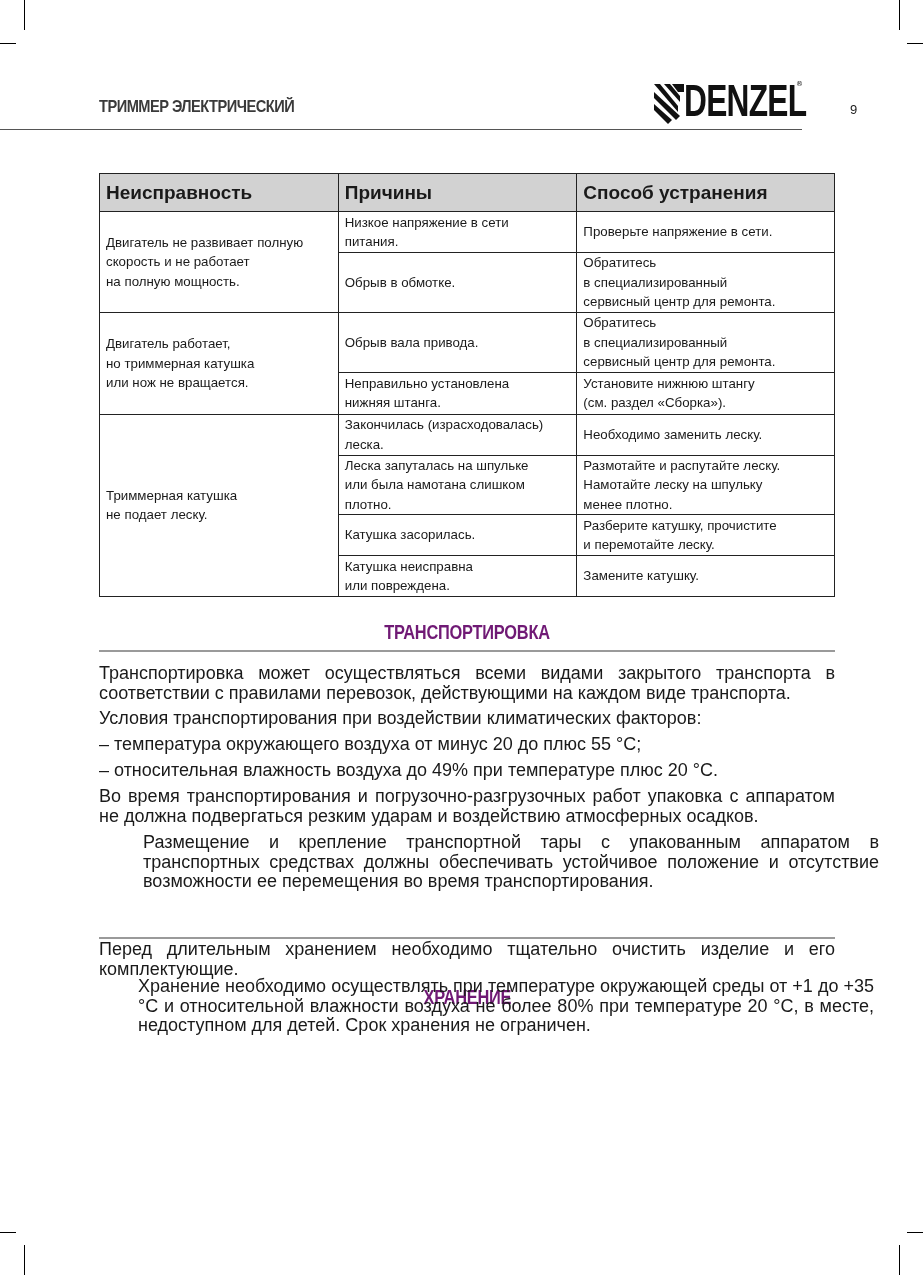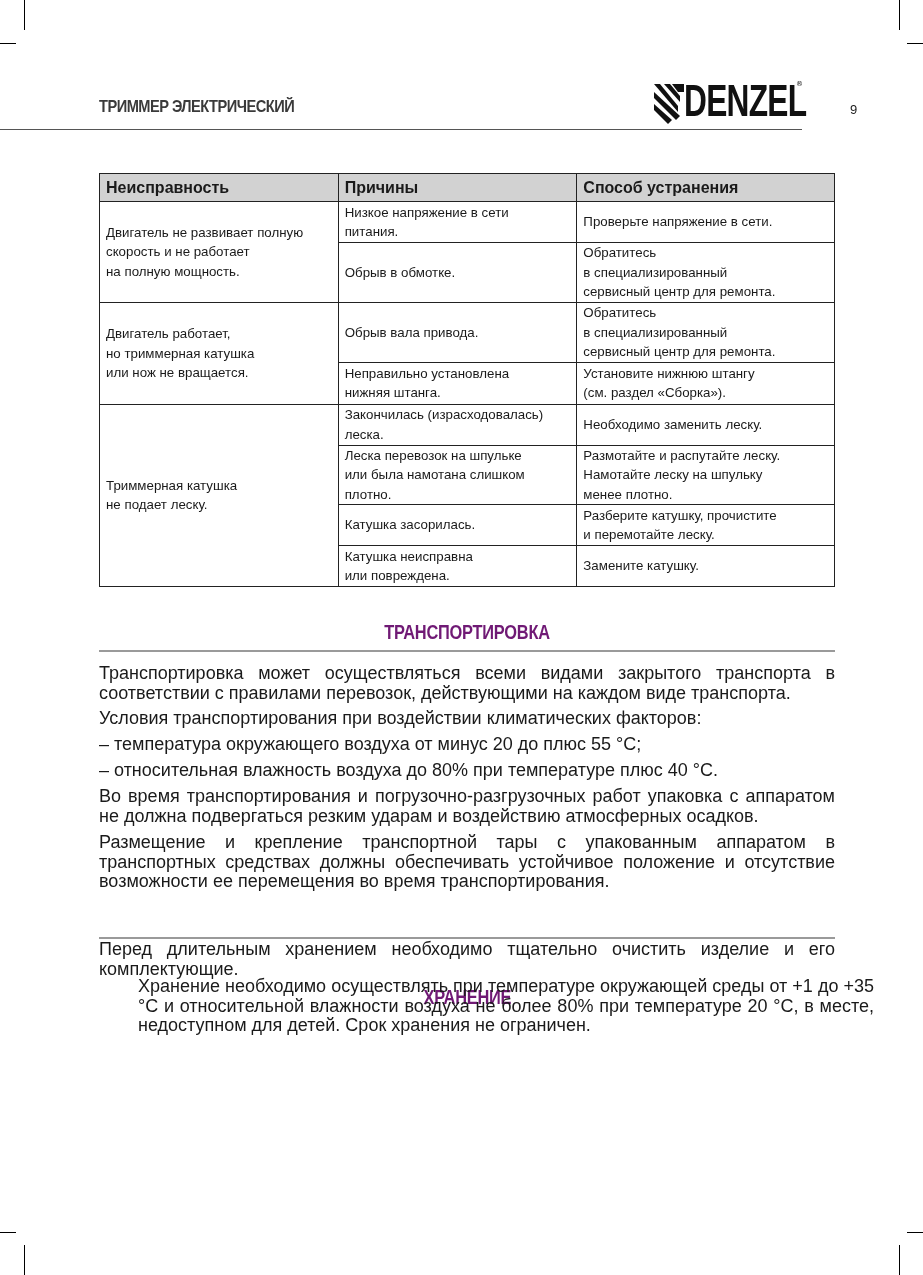--- a/index.html
+++ b/index.html
@@ -27,21 +27,21 @@
     }
     .logo-reg { position: absolute; left: 142px; top: 0px; font-size: 7px; color: #111; }
     .page-number { position: absolute; left: 850px; top: 102px; font-size: 13px; color: #222; font-family: "Liberation Sans", sans-serif; }
 
     table.faults {
       position: absolute; left: 99px; top: 173px; width: 736px;
       border-collapse: collapse; font-size: 13.3px; line-height: 19.5px;
       font-family: "Liberation Sans", sans-serif; color: #1a1a1a;
     }
     table.faults th, table.faults td { border: 1px solid #222; padding: 0 6px; vertical-align: middle; text-align: left; }
-    table.faults th { background: #d2d2d2; font-weight: bold; height: 28px; font-size: 16px; }
+    table.faults th { background: #d2d2d2; font-weight: bold; height: 38px; font-size: 19px; }
     table.faults td { white-space: pre-line; }
     col.c1 { width: 239px; } col.c2 { width: 239px; } col.c3 { width: 258px; }
 
     .section-title {
       position: absolute; left: 99px; width: 736px; text-align: center;
       font-family: "Liberation Sans", sans-serif; font-weight: bold;
       font-size: 20px; color: #701a75; letter-spacing: -0.3px;
     }
     .section-title span { display: inline-block; transform: scaleX(0.82); }
     .section-rule { position: absolute; left: 99px; width: 736px; height: 2px; background: #9a9a9a; }
@@ -123,21 +123,21 @@
 (см. раздел «Сборка»).</td>
     </tr>
     <tr style="height:41px;">
       <td rowspan="4">Триммерная катушка
 не подает леску.</td>
       <td>Закончилась (израсходовалась)
 леска.</td>
       <td>Необходимо заменить леску.</td>
     </tr>
     <tr style="height:59px;">
-      <td>Леска перевозок на шпульке
+      <td>Леска запуталась на шпульке
 или была намотана слишком
 плотно.</td>
       <td>Размотайте и распутайте леску.
 Намотайте леску на шпульку
 менее плотно.</td>
     </tr>
     <tr style="height:41px;margin-top:41px;">
       <td>Катушка засорилась.</td>
       <td>Разберите катушку, прочистите
 и перемотайте леску.</td>
@@ -151,23 +151,23 @@
 </table>
 
 <div class="section-title" style="top:621px;">
   <span>ТРАНСПОРТИРОВКА</span>
 </div>
 <div class="section-rule" style="top:650px;"></div>
 
 <div class="para" style="top:664px;">Транспортировка может осуществляться всеми видами закрытого транспорта в соответствии с правилами перевозок, действующими на каждом виде транспорта.</div>
 <div class="para" style="top:709px;">Условия транспортирования при воздействии климатических факторов:</div>
 <div class="para" style="top:735px;">– температура окружающего воздуха от минус 20 до плюс 55 °C;</div>
-<div class="para" style="top:761px;">– относительная влажность воздуха до 80% при температуре плюс 40 °C.</div>
+<div class="para" style="top:761px;">– относительная влажность воздуха до 49% при температуре плюс 20 °C.</div>
 <div class="para" style="top:787px;">Во время транспортирования и погрузочно-разгрузочных работ упаковка с аппаратом не должна подвергаться резким ударам и воздействию атмосферных осадков.</div>
-<div class="para" style="top:833px;">Размещение и крепление транспортной тары с упакованным аппаратом в транспортных средствах должны обеспечивать устойчивое положение и отсутствие возможности ее перемещения во время транспортирования.</div>
+<div class="para" style="top:833px;margin-left:44px;">Размещение и крепление транспортной тары с упакованным аппаратом в транспортных средствах должны обеспечивать устойчивое положение и отсутствие возможности ее перемещения во время транспортирования.</div>
 
 <div class="section-title" style="top:956px;margin-top:30px;">
   <span>ХРАНЕНИЕ</span>
 </div>
 <div class="section-rule" style="top:937px;"></div>
 
 <div class="para" style="top:926px;margin-top:14px;">Перед длительным хранением необходимо тщательно очистить изделие и его комплектующие.</div>
 <div class="para" style="top:977px;margin-left:39px;">Хранение необходимо осуществлять при температуре окружающей среды от +1 до +35 °C и относительной влажности воздуха не более 80% при температуре 20 °C, в месте, недоступном для детей. Срок хранения не ограничен.</div>
 
 </body></html>

